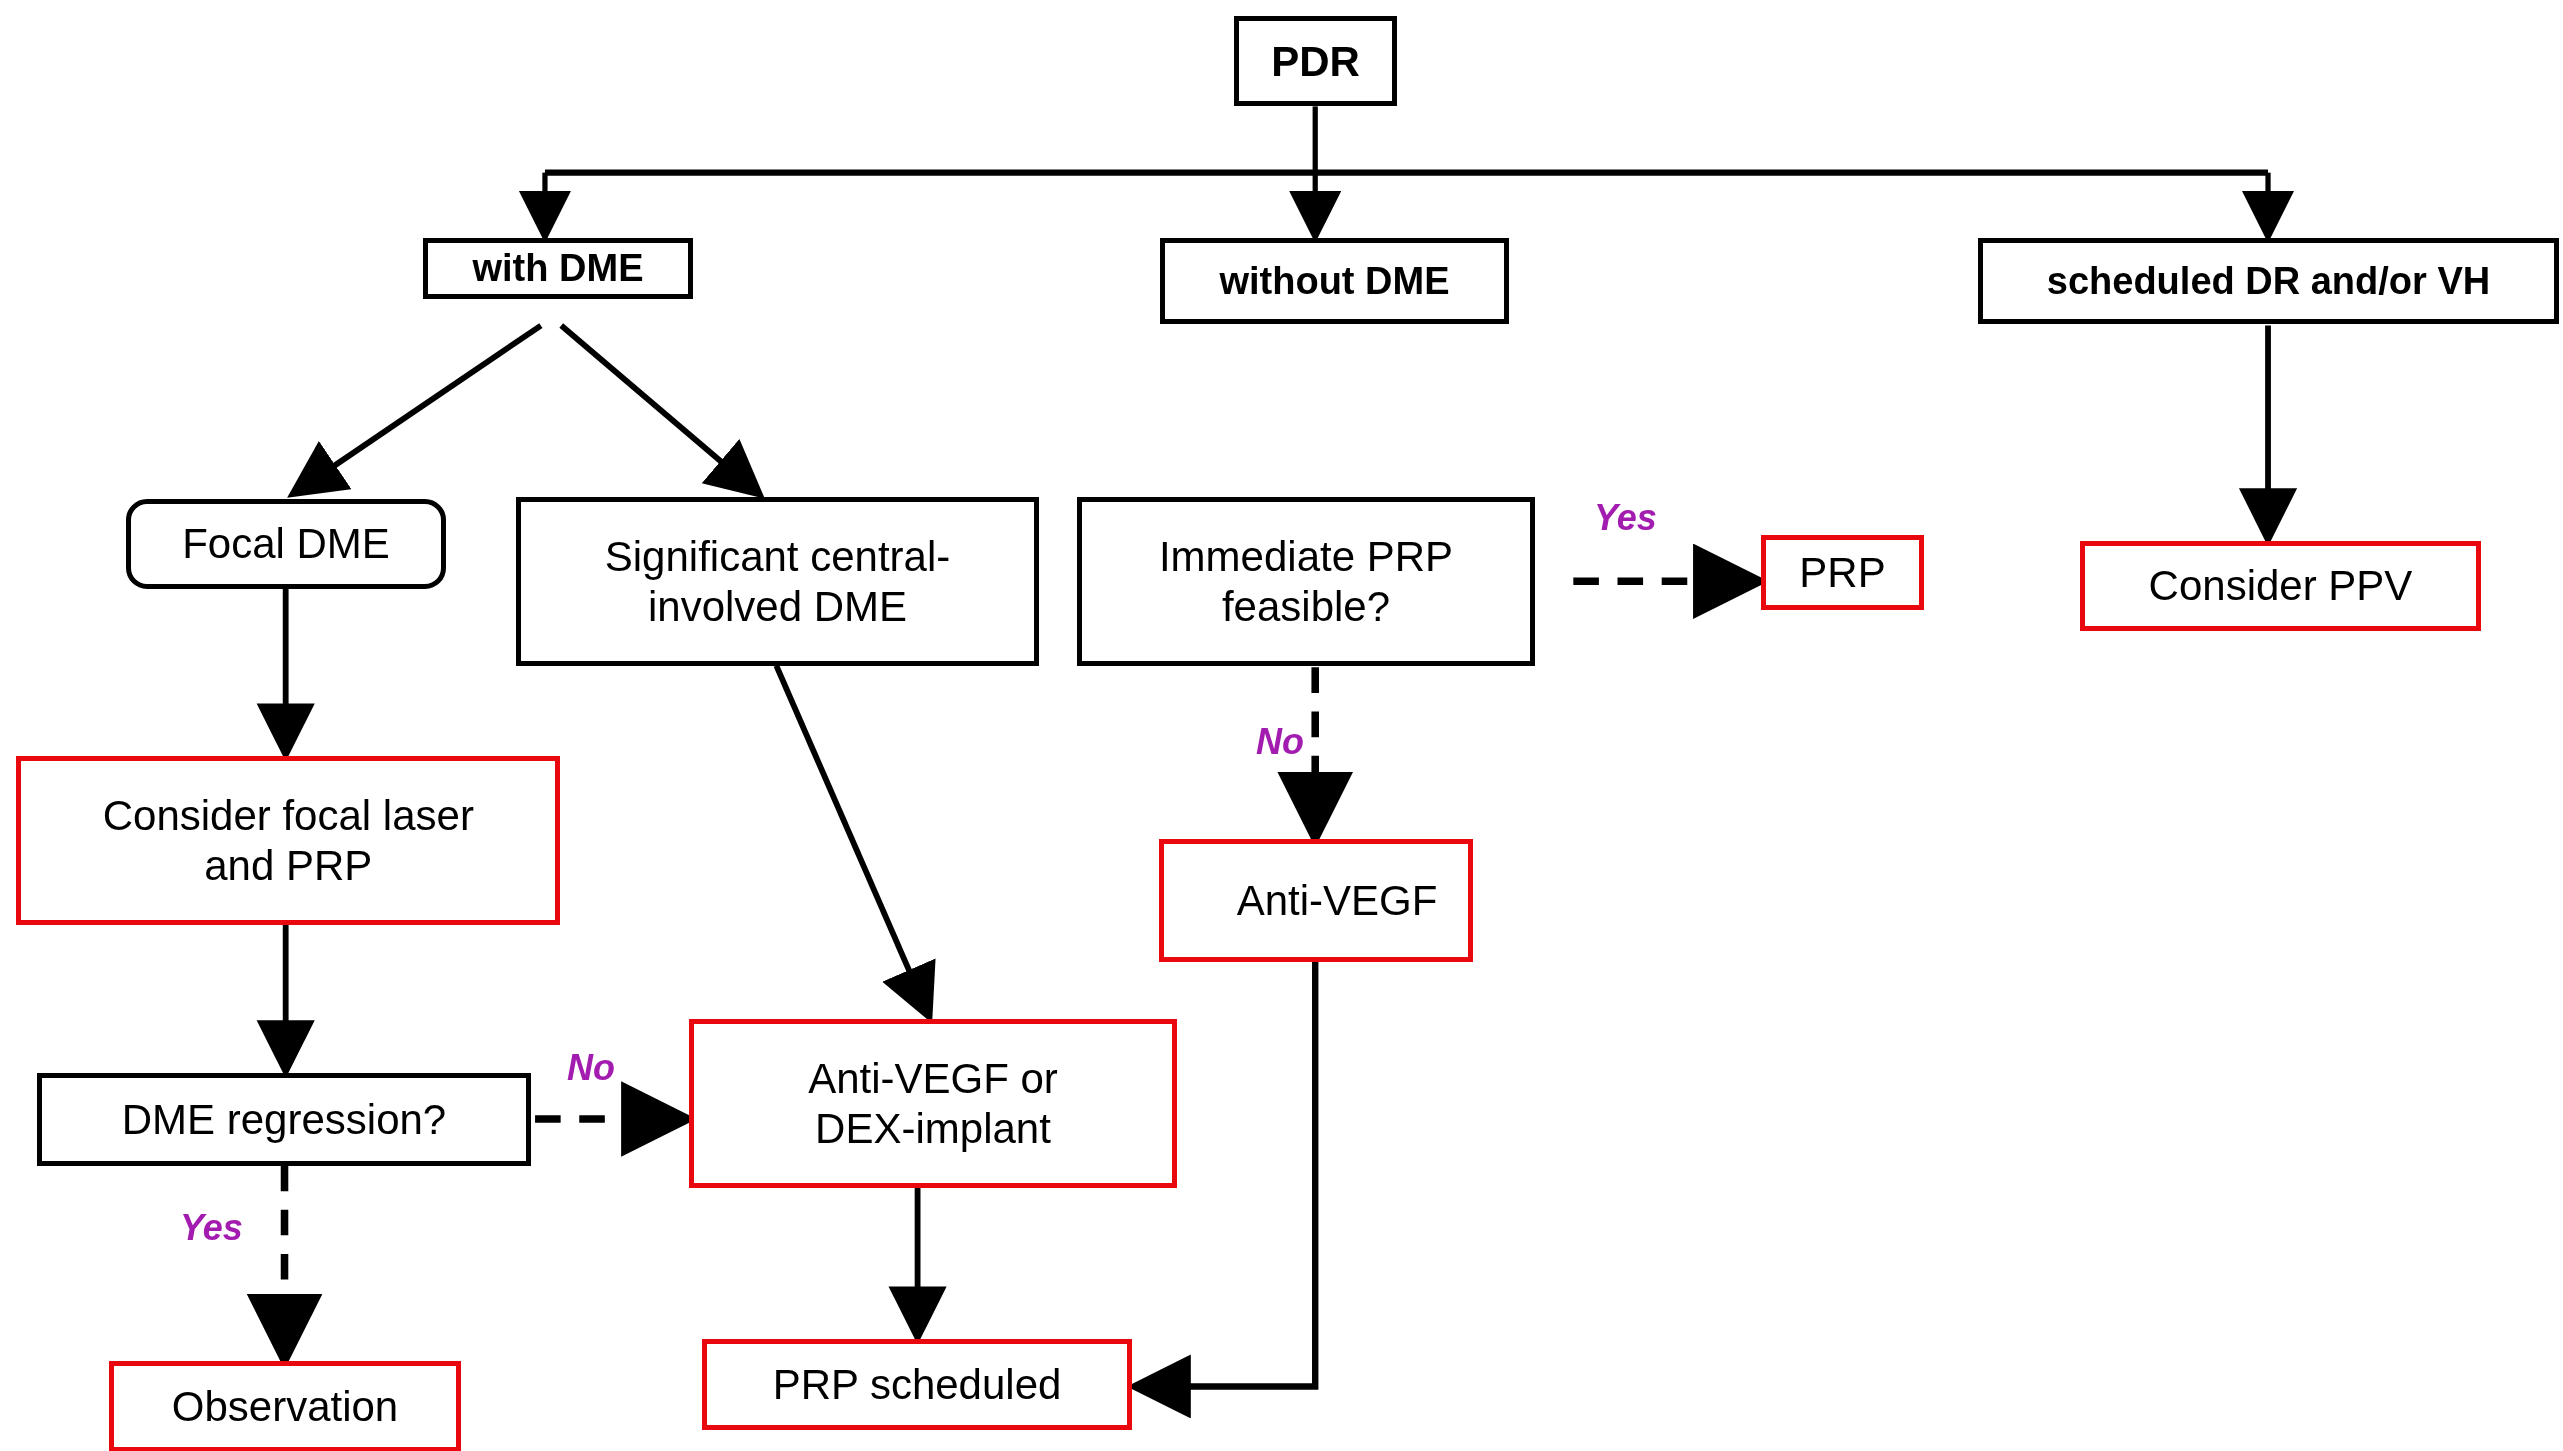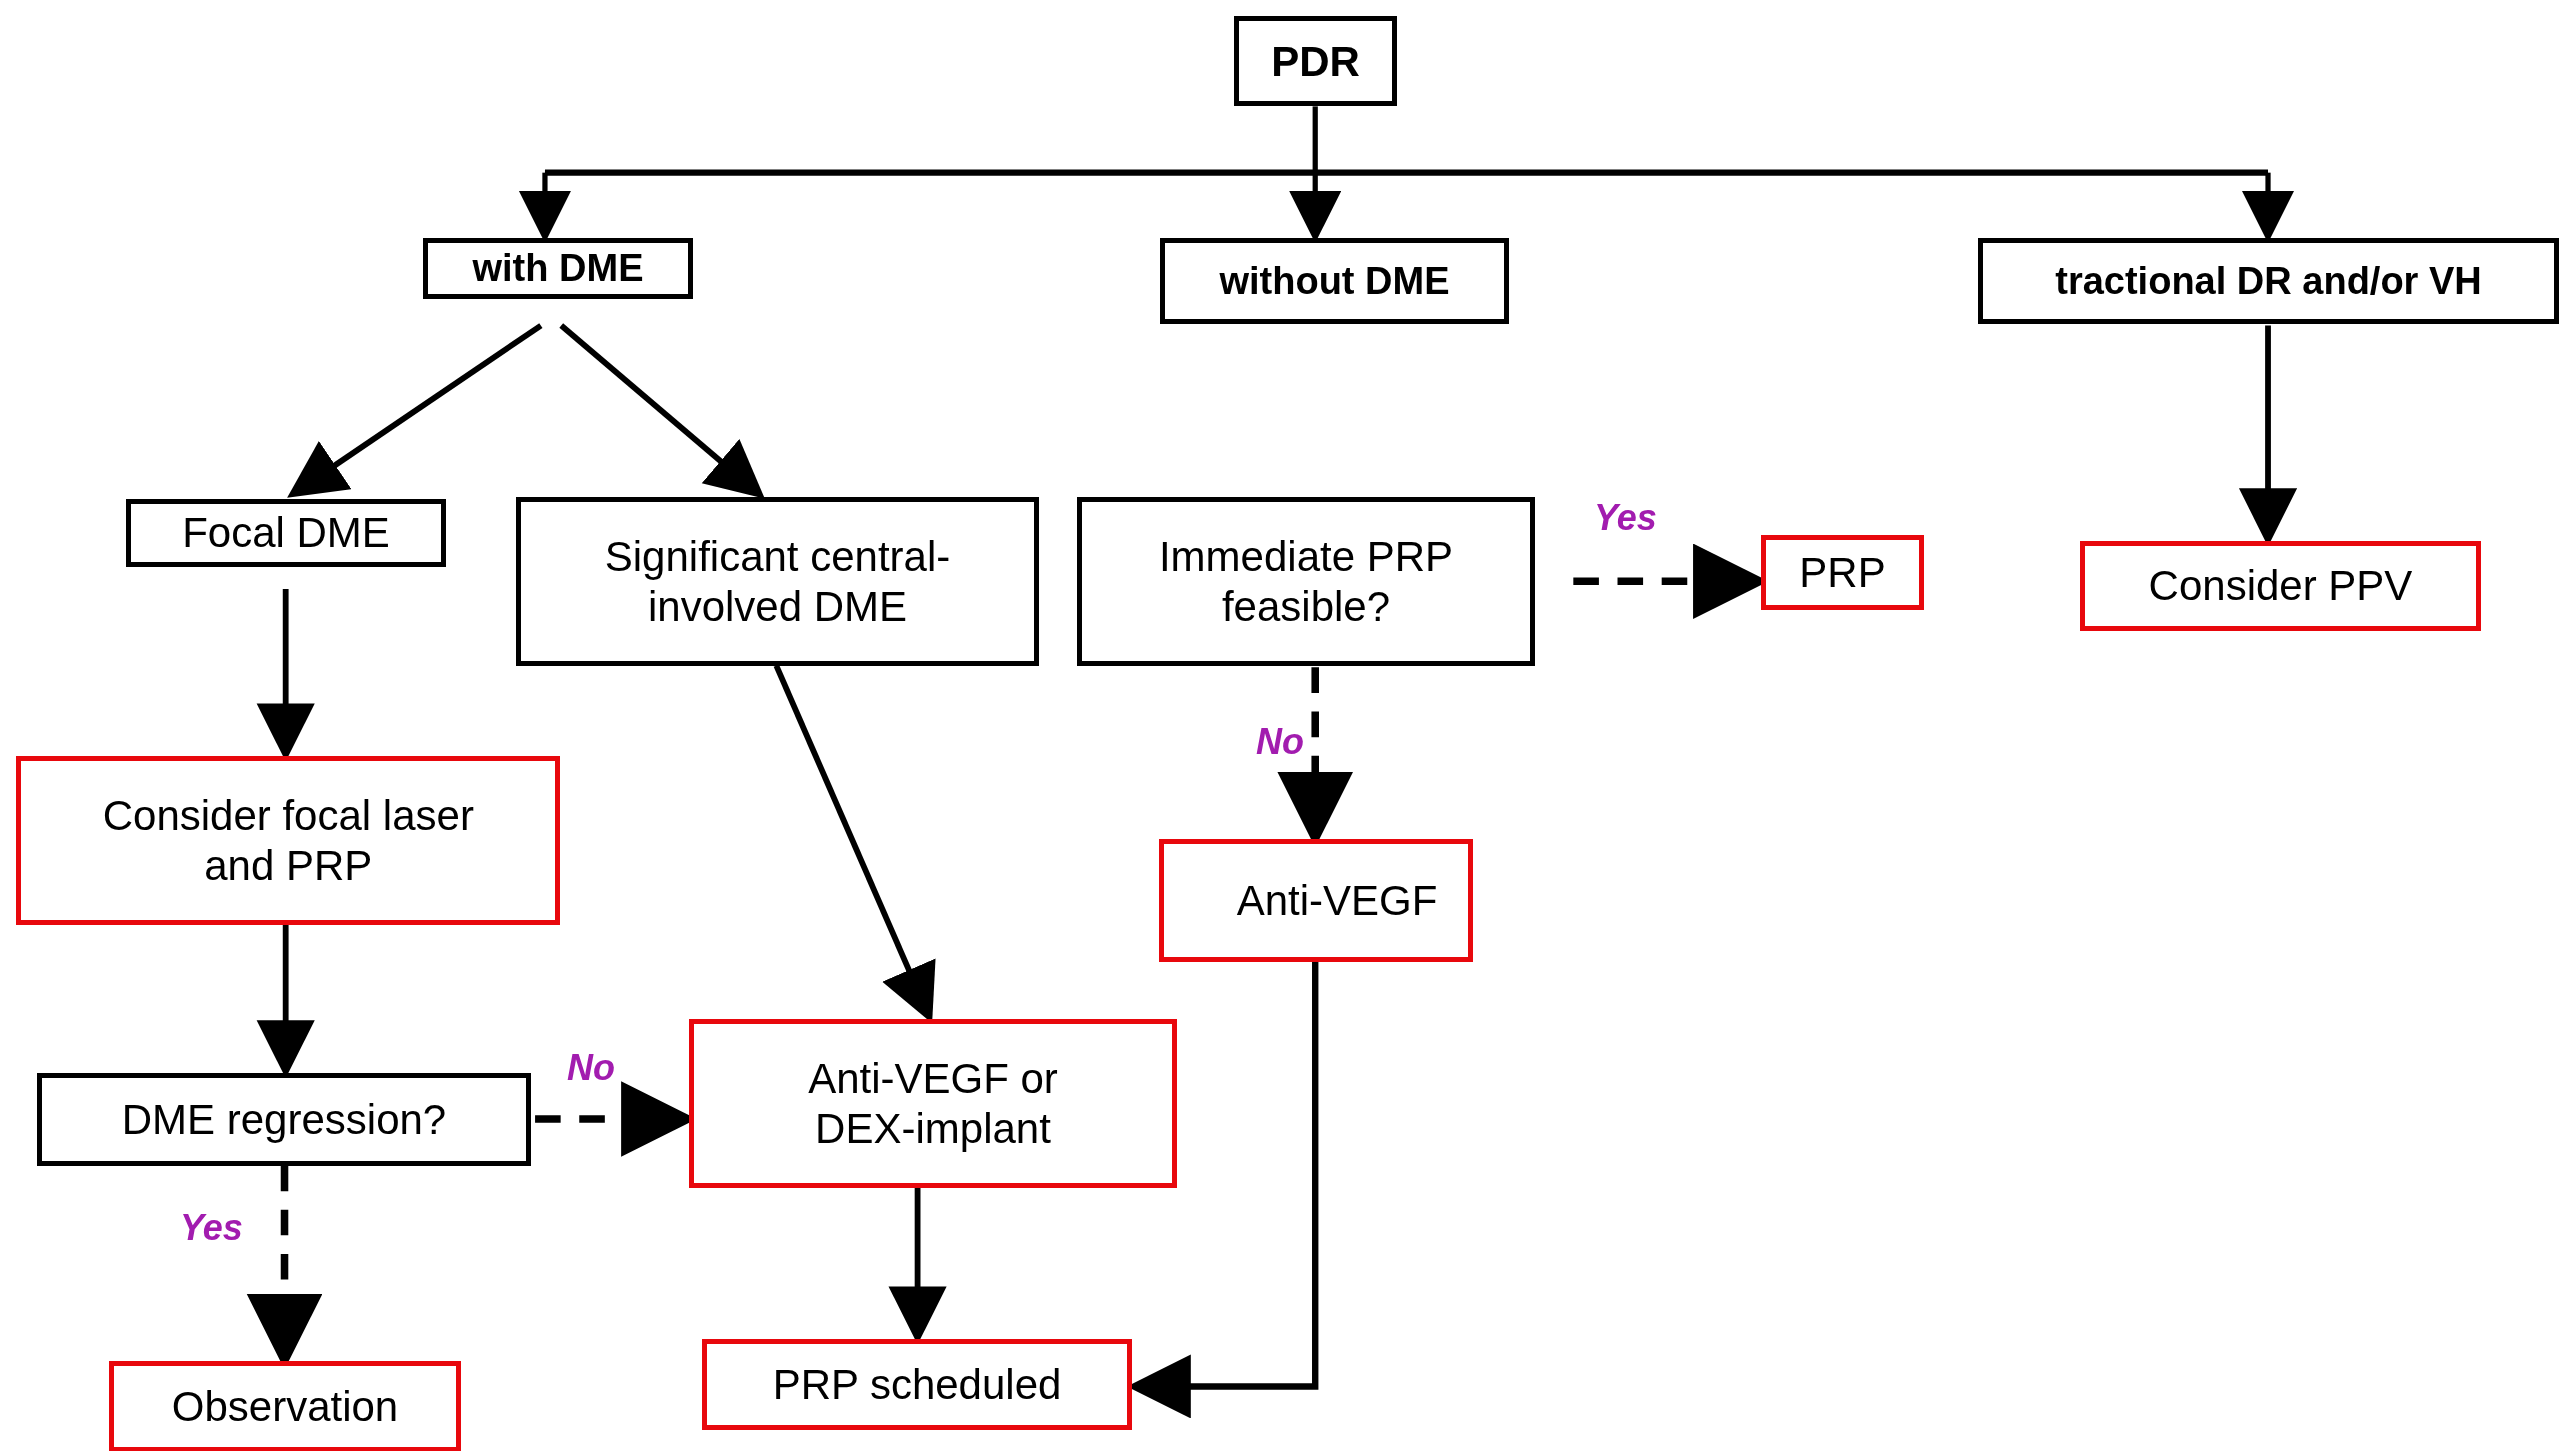--- a/index.html
+++ b/index.html
@@ -102,23 +102,23 @@
       <polyline points="2262,1655 2262,2385 1960,2385" fill="none" stroke="#000" stroke-width="11" marker-end="url(#arrow)"></polyline>
     </g>
   </svg>
 
   <div class="node black" style="left:1234px;top:16.3px;width:163px;height:90px;font-size:42px;">PDR</div>
 
   <div class="node black" style="left:423px;top:238px;width:270px;height:61px;font-size:38px;">with DME</div>
 
   <div class="node black" style="left:1160px;top:238px;width:349px;height:86px;font-size:38px;">without DME</div>
 
-  <div class="node black" style="left:1978px;top:238px;width:581px;height:86px;font-size:38px;">tractional DR and/or VH</div>
+  <div class="node black" style="left:1978px;top:238px;width:581px;height:86px;font-size:38px;">scheduled DR and/or VH</div>
 
-  <div class="node plain" style="left:126px;top:499px;width:320px;height:68px;font-size:42px;">Focal DME</div>
+  <div class="node plain" style="left:126px;top:499px;width:320px;height:90px;font-size:42px;border-radius:21px;">Focal DME</div>
 
   <div class="node plain" style="left:516px;top:497px;width:523px;height:169px;font-size:42px;">Significant central-
 involved DME</div>
 
   <div class="node plain" style="left:1077px;top:497px;width:458px;height:169px;font-size:42px;">Immediate PRP
 feasible?</div>
 
   <div class="node red" style="left:1761px;top:535px;width:163px;height:75px;font-size:42px;">PRP</div>
 
   <div class="node red" style="left:2080px;top:541px;width:401px;height:90px;font-size:42px;">Consider PPV</div>

